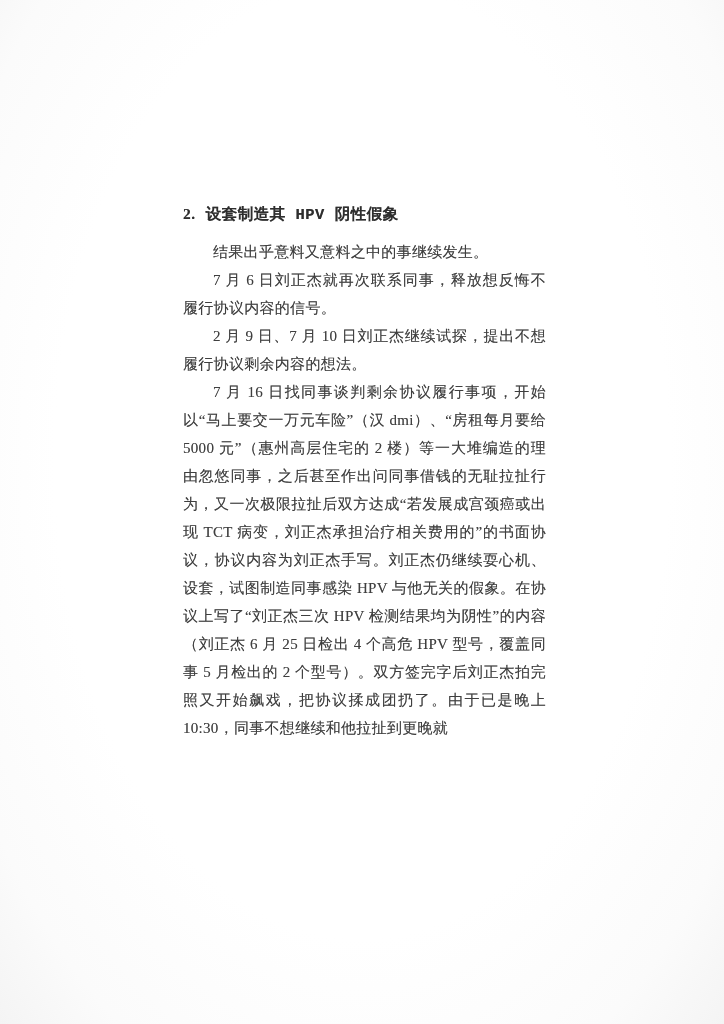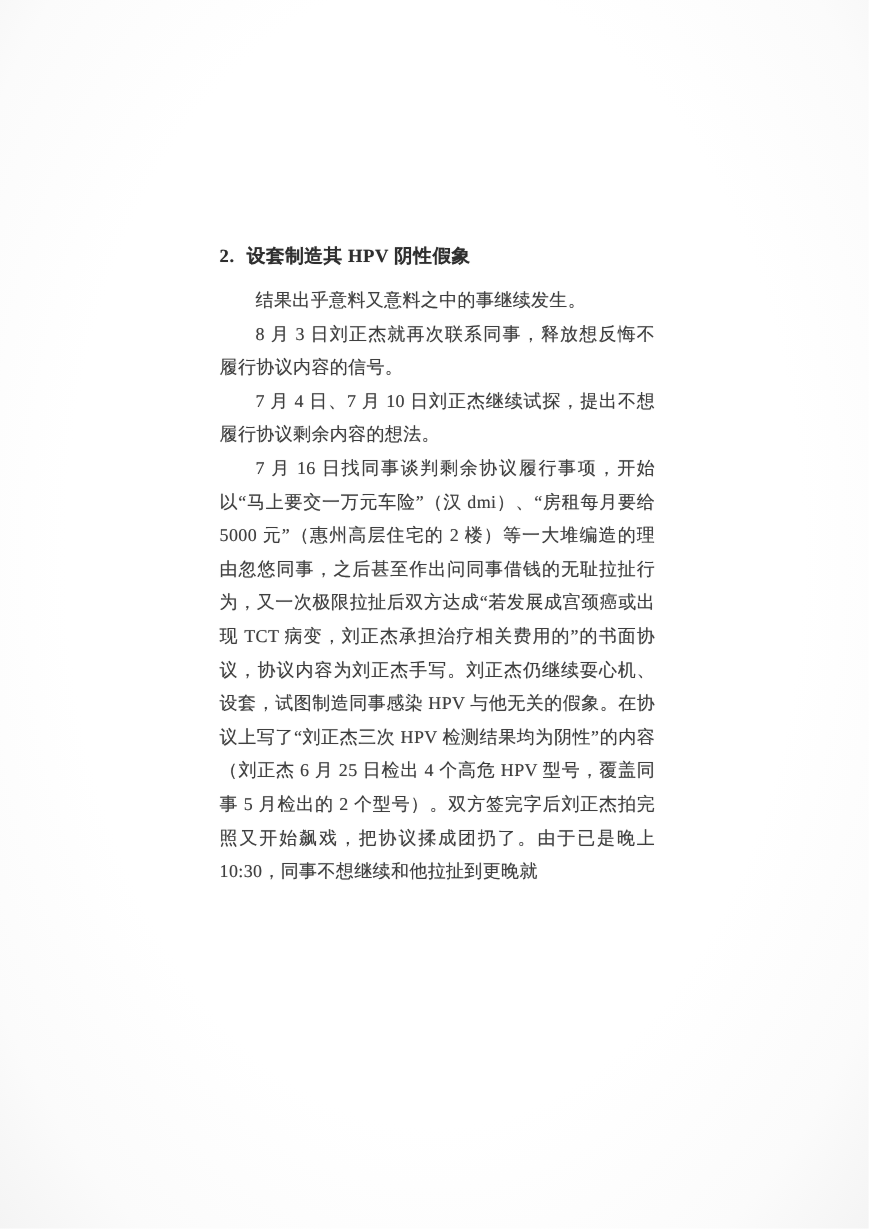--- a/index.html
+++ b/index.html
@@ -33,20 +33,21 @@
     letter-spacing: 0.5px;
     text-shadow: 0 0 0.6px rgba(50,50,50,0.55);
     white-space: nowrap;
   }
   .doc-heading .h-num {
     font-weight: 600;
     margin-right: 10px;
   }
   .doc-heading .h-title {
     font-weight: 700;
+    font-family: Liberation Mono, monospace;
   }
   .doc-para {
     margin: 0;
     font-size: 15px;
     line-height: 28px;
     text-align: justify;
     text-indent: 2em;
     letter-spacing: 0.3px;
     text-shadow: 0 0 0.6px rgba(63,63,63,0.5);
   }
@@ -58,18 +59,18 @@
 <body>
 
 <div class="photo-page">
   <div class="doc-content">
 
     <h2 class="doc-heading">
       <span class="h-num">2.</span><span class="h-title">设套制造其 HPV 阴性假象</span>
     </h2>
 
     <p class="doc-para spaced-top">结果出乎意料又意料之中的事继续发生。</p>
-    <p class="doc-para">8 月 3 日刘正杰就再次联系同事，释放想反悔不履行协议内容的信号。</p>
-    <p class="doc-para">7 月 4 日、7 月 10 日刘正杰继续试探，提出不想履行协议剩余内容的想法。</p>
+    <p class="doc-para">7 月 6 日刘正杰就再次联系同事，释放想反悔不履行协议内容的信号。</p>
+    <p class="doc-para">2 月 9 日、7 月 10 日刘正杰继续试探，提出不想履行协议剩余内容的想法。</p>
     <p class="doc-para">7 月 16 日找同事谈判剩余协议履行事项，开始以“马上要交一万元车险”（汉 dmi）、“房租每月要给 5000 元”（惠州高层住宅的 2 楼）等一大堆编造的理由忽悠同事，之后甚至作出问同事借钱的无耻拉扯行为，又一次极限拉扯后双方达成“若发展成宫颈癌或出现 TCT 病变，刘正杰承担治疗相关费用的”的书面协议，协议内容为刘正杰手写。刘正杰仍继续耍心机、设套，试图制造同事感染 HPV 与他无关的假象。在协议上写了“刘正杰三次 HPV 检测结果均为阴性”的内容（刘正杰 6 月 25 日检出 4 个高危 HPV 型号，覆盖同事 5 月检出的 2 个型号）。双方签完字后刘正杰拍完照又开始飙戏，把协议揉成团扔了。由于已是晚上 10:30，同事不想继续和他拉扯到更晚就</p>
 
   </div>
 </div>
 
 </body></html>

